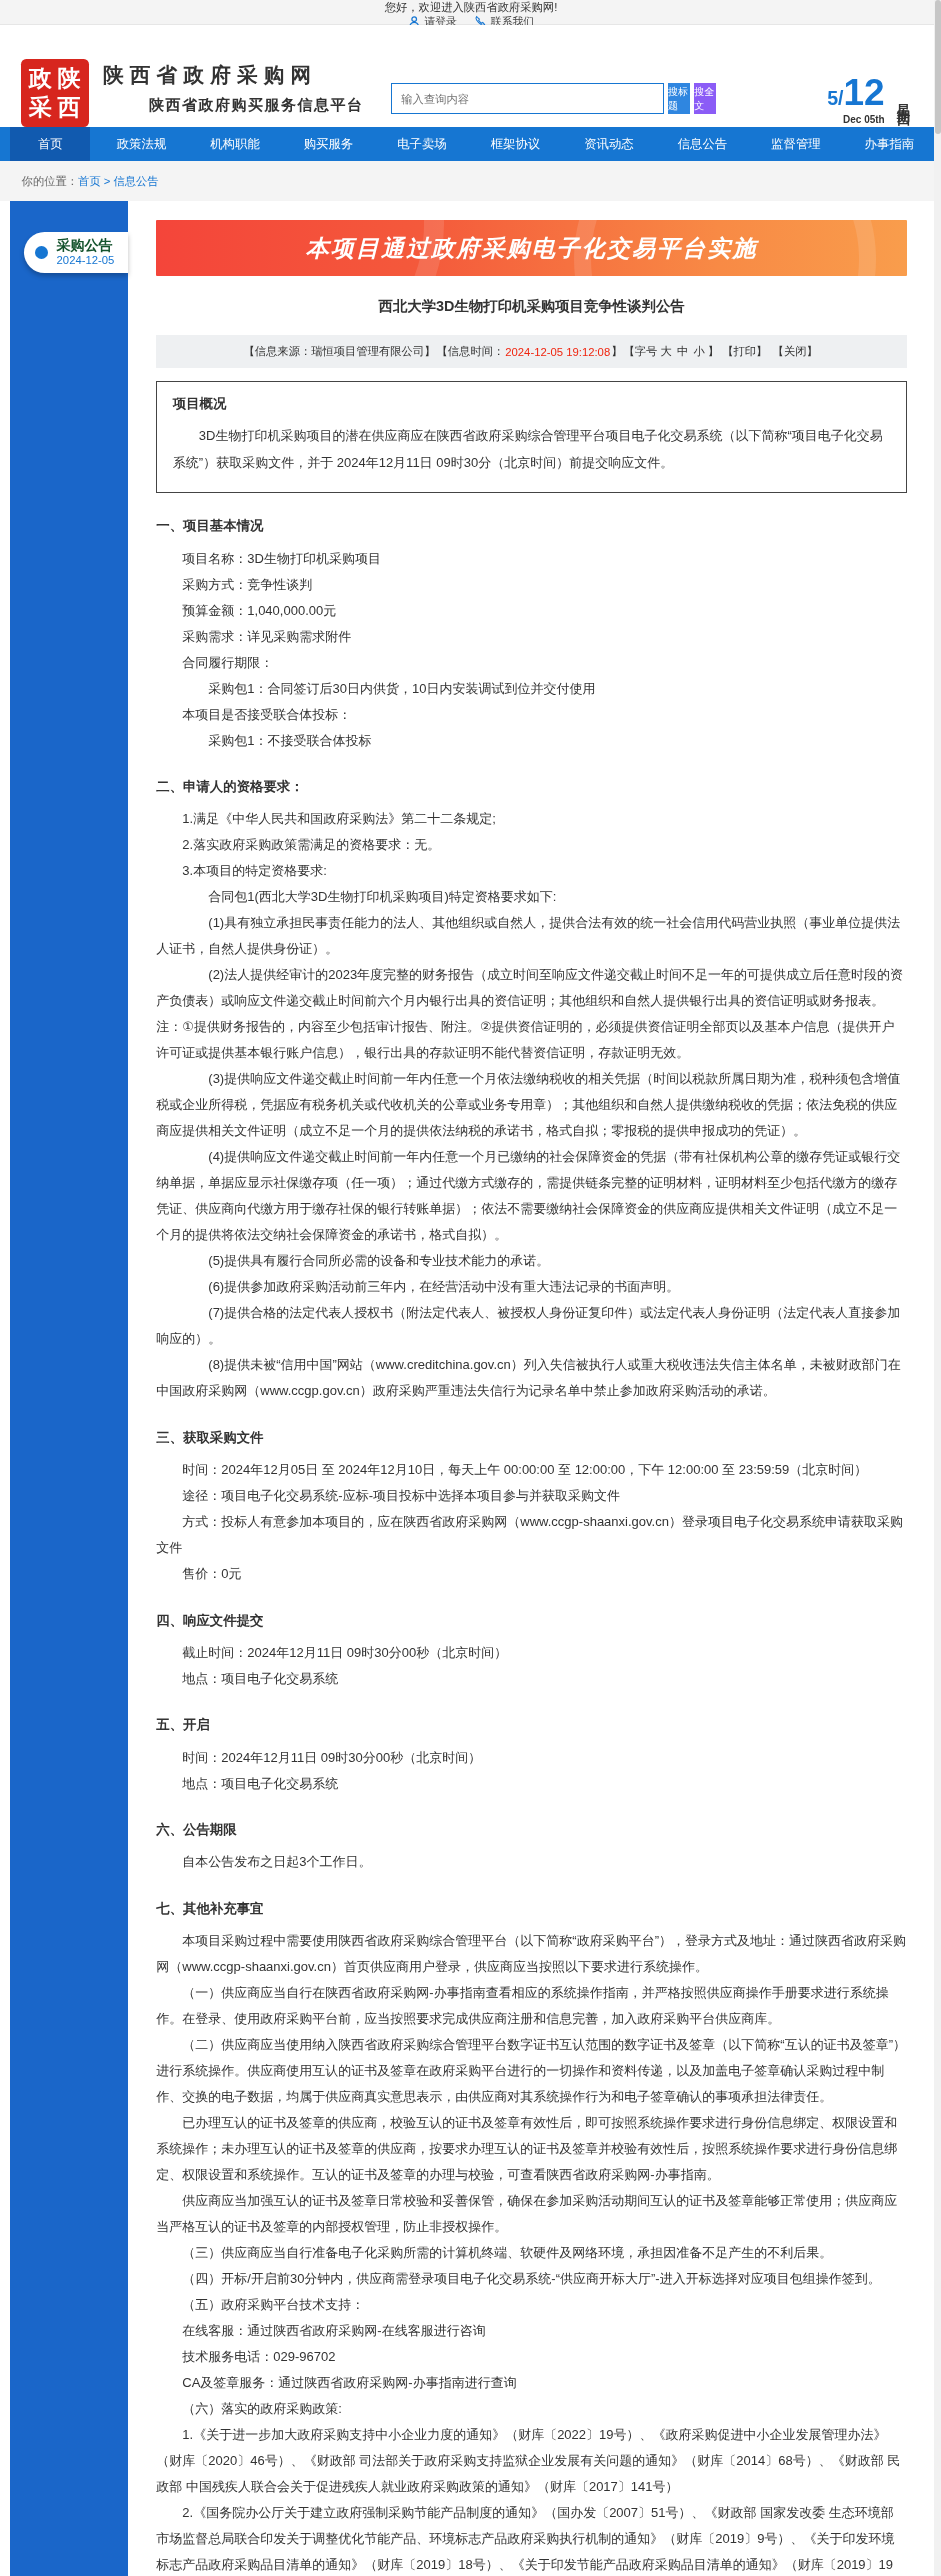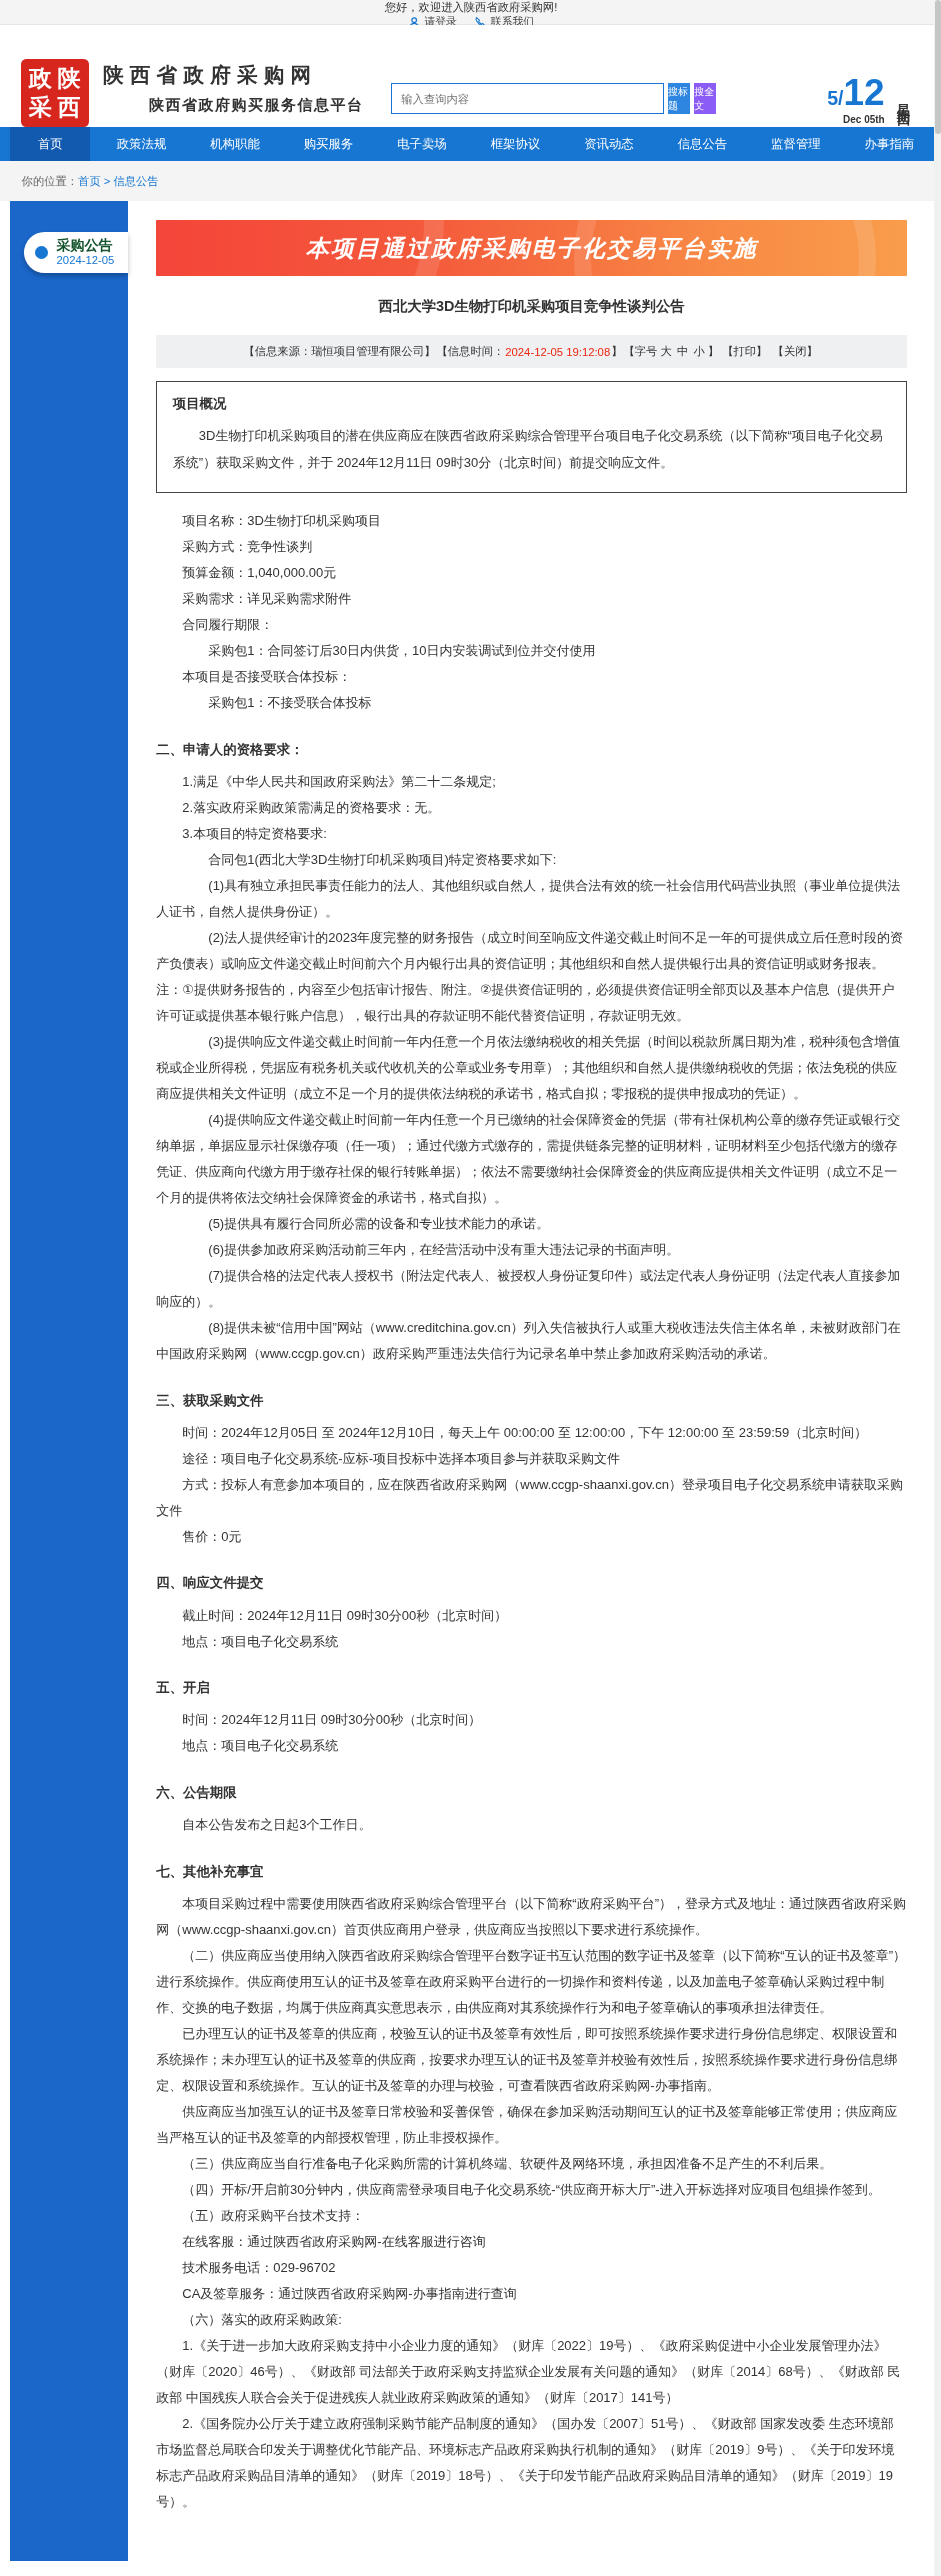--- a/index.html
+++ b/index.html
@@ -3,21 +3,21 @@
 <meta charset="utf-8">
 <style>
   * { margin:0; padding:0; box-sizing:border-box; }
   html,body { width:942px; font-family:"Liberation Sans","DejaVu Sans",sans-serif; background:#fff; color:#333; }
   .page { position:relative; width:942px; min-height:3184px; }
 
   
   .topbar { height:25px; background:#f4f4f4; border-bottom:0.5px solid #e6e6e6; display:flex; align-items:center; justify-content:space-between; padding:0 21.6px;flex-direction:column; }
   .topbar .welcome { font-size:11.3px; color:#333; }
   .topbar .right { display:flex; align-items:center; gap:17.5px; }
-  .toplink { display:flex; align-items:center; gap:4.1px; font-size:10.8px; color:#444; cursor:pointer; }
+  .toplink { display:flex; align-items:flex-start; gap:4.1px; font-size:10.8px; color:#444; cursor:pointer; }
   .toplink svg { display:block; }
 
   
   .header { height:102px; background:#fff; position:relative; }
   .logo { position:absolute; left:20.6px; top:34px; width:68px; height:68px; background:#d7261e; border-radius:5.2px; display:grid; grid-template-columns:1fr 1fr; grid-template-rows:1fr 1fr; padding:5.2px; }
   .logo span { color:#fff; font-weight:bold; font-size:23px; line-height:29px; text-align:center; font-family:"Liberation Serif","DejaVu Serif",serif; }
   .site-titles { position:absolute; left:103px; top:36px; }
   .site-title { font-size:20.6px; font-weight:bold; color:#333; letter-spacing:6.2px; }
   .site-subtitle { font-size:15px; font-weight:bold; color:#333; margin-top:7.2px; letter-spacing:1.5px;margin-left:46px; }
   .search { position:absolute; left:391px; top:58px; display:flex; align-items:center; }
@@ -191,20 +191,21 @@
         <span class="lnk">【打印】</span>
         <span class="lnk">【关闭】</span>
       </div>
 
       <div class="overview">
         <div class="overview-title">项目概况</div>
         <div class="overview-body">3D生物打印机采购项目的潜在供应商应在陕西省政府采购综合管理平台项目电子化交易系统（以下简称“项目电子化交易系统”）获取采购文件，并于 2024年12月11日 09时30分（北京时间）前提交响应文件。</div>
       </div>
 
       <div class="article-body">
+          <div class="ln h">一、项目基本情况</div>
           <div class="ln p">项目名称：3D生物打印机采购项目</div>
           <div class="ln p">采购方式：竞争性谈判</div>
           <div class="ln p">预算金额：1,040,000.00元</div>
           <div class="ln p">采购需求：详见采购需求附件</div>
           <div class="ln p">合同履行期限：</div>
           <div class="ln i1">采购包1：合同签订后30日内供货，10日内安装调试到位并交付使用</div>
           <div class="ln p">本项目是否接受联合体投标：</div>
           <div class="ln i1">采购包1：不接受联合体投标</div>
           <div class="ln h">二、申请人的资格要求：</div>
           <div class="ln p">1.满足《中华人民共和国政府采购法》第二十二条规定;</div>
@@ -227,20 +228,21 @@
           <div class="ln h">四、响应文件提交</div>
           <div class="ln p">截止时间：2024年12月11日 09时30分00秒（北京时间）</div>
           <div class="ln p">地点：项目电子化交易系统</div>
           <div class="ln h">五、开启</div>
           <div class="ln p">时间：2024年12月11日 09时30分00秒（北京时间）</div>
           <div class="ln p">地点：项目电子化交易系统</div>
           <div class="ln h">六、公告期限</div>
           <div class="ln p">自本公告发布之日起3个工作日。</div>
           <div class="ln h">七、其他补充事宜</div>
           <div class="ln p">本项目采购过程中需要使用陕西省政府采购综合管理平台（以下简称“政府采购平台”），登录方式及地址：通过陕西省政府采购网（www.ccgp-shaanxi.gov.cn）首页供应商用户登录，供应商应当按照以下要求进行系统操作。</div>
+          <div class="ln p">（一）供应商应当自行在陕西省政府采购网-办事指南查看相应的系统操作指南，并严格按照供应商操作手册要求进行系统操作。在登录、使用政府采购平台前，应当按照要求完成供应商注册和信息完善，加入政府采购平台供应商库。</div>
           <div class="ln p">（二）供应商应当使用纳入陕西省政府采购综合管理平台数字证书互认范围的数字证书及签章（以下简称“互认的证书及签章”）进行系统操作。供应商使用互认的证书及签章在政府采购平台进行的一切操作和资料传递，以及加盖电子签章确认采购过程中制作、交换的电子数据，均属于供应商真实意思表示，由供应商对其系统操作行为和电子签章确认的事项承担法律责任。</div>
           <div class="ln p">已办理互认的证书及签章的供应商，校验互认的证书及签章有效性后，即可按照系统操作要求进行身份信息绑定、权限设置和系统操作；未办理互认的证书及签章的供应商，按要求办理互认的证书及签章并校验有效性后，按照系统操作要求进行身份信息绑定、权限设置和系统操作。互认的证书及签章的办理与校验，可查看陕西省政府采购网-办事指南。</div>
           <div class="ln p">供应商应当加强互认的证书及签章日常校验和妥善保管，确保在参加采购活动期间互认的证书及签章能够正常使用；供应商应当严格互认的证书及签章的内部授权管理，防止非授权操作。</div>
           <div class="ln p">（三）供应商应当自行准备电子化采购所需的计算机终端、软硬件及网络环境，承担因准备不足产生的不利后果。</div>
           <div class="ln p">（四）开标/开启前30分钟内，供应商需登录项目电子化交易系统-“供应商开标大厅”-进入开标选择对应项目包组操作签到。</div>
           <div class="ln p">（五）政府采购平台技术支持：</div>
           <div class="ln p">在线客服：通过陕西省政府采购网-在线客服进行咨询</div>
           <div class="ln p">技术服务电话：029-96702</div>
           <div class="ln p">CA及签章服务：通过陕西省政府采购网-办事指南进行查询</div>
           <div class="ln p">（六）落实的政府采购政策:</div>

